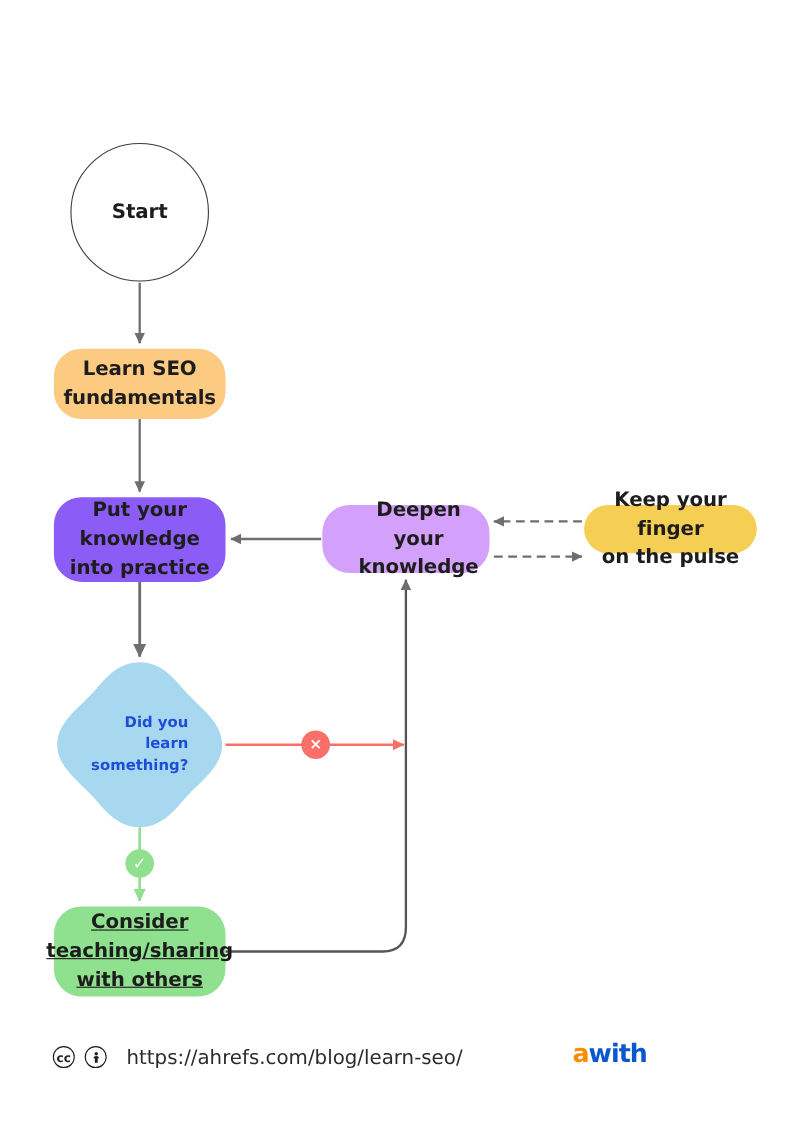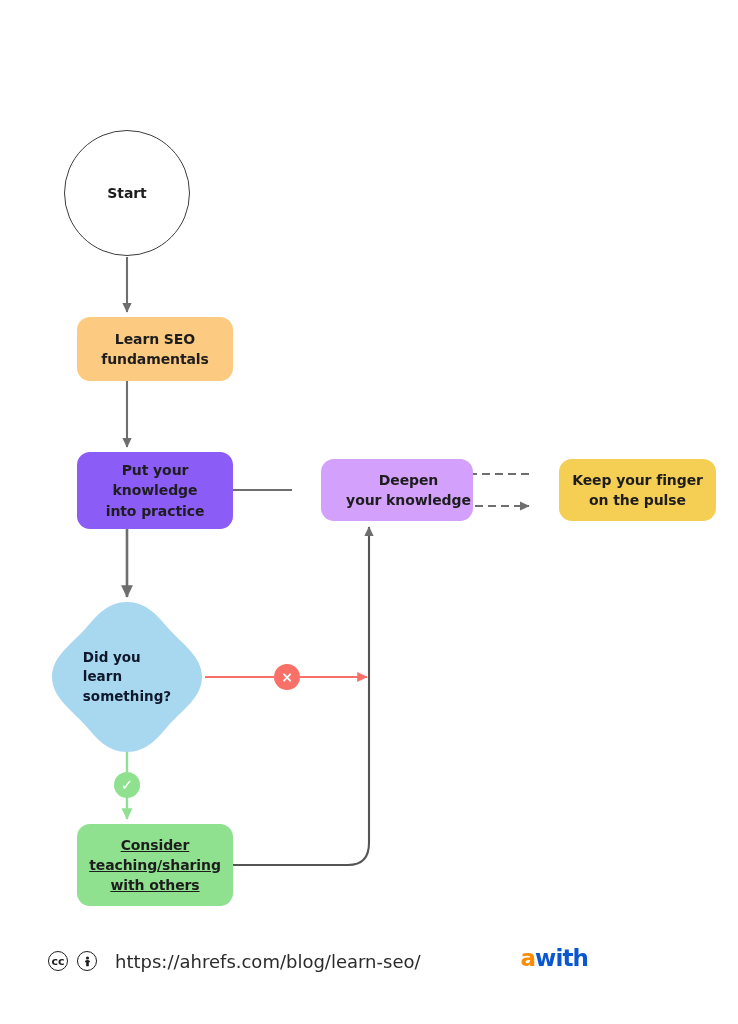--- a/index.html
+++ b/index.html
@@ -40,40 +40,39 @@
   }
 
   
   .node {
     position: absolute;
     display: flex;
     align-items: center;
     justify-content: center;
     text-align: center;
     font-weight: 700;
-    font-size: 14px;
+    font-size: 18px;
     line-height: 1.45;
     color: #1d1d1d;
     letter-spacing: -0.1px;
     white-space: pre-line;
   }
 
   .node-start {
     left: 64px;
     top: 130px;
     width: 126px;
     height: 126px;
     border-radius: 50%;
     background: #ffffff;
     border: 1.4px solid #3c3c3c;
   }
 
   .node-box {
-    border-radius: 13px;
-    margin-left: 28px;
+    border-radius: 25px;
   }
 
   .node-orange {
     left: 49px;
     top: 317px;
     width: 156px;
     height: 64px;
     background: #fcca81;
   }
 
@@ -91,21 +90,21 @@
     width: 152px;
     height: 62px;
     background: #d3a0fb;
     padding-left: 23px;
   }
 
   .node-yellow {
     left: 531px;
     top: 459px;
     width: 157px;
-    height: 62px;
+    height: 44px;
     background: #f5ce54;
   }
 
   .node-green {
     left: 49px;
     top: 824px;
     width: 156px;
     height: 82px;
     background: #8fe08f;
     text-decoration: underline;
@@ -120,25 +119,25 @@
   .decision-shape svg { display: block; }
   .decision-label {
     position: absolute;
     left: 50px;
     top: 600px;
     width: 154px;
     height: 154px;
     display: flex;
     align-items: center;
     justify-content: center;
-    text-align: left;
+    text-align: right;
     font-weight: 700;
     font-size: 13.5px;
     line-height: 1.45;
-    color: #0f172a;
+    color: #1d4ed8;
     white-space: pre-line;
   }
 
   
   .badge {
     position: absolute;
     width: 26px;
     height: 26px;
     border-radius: 50%;
     display: flex;

